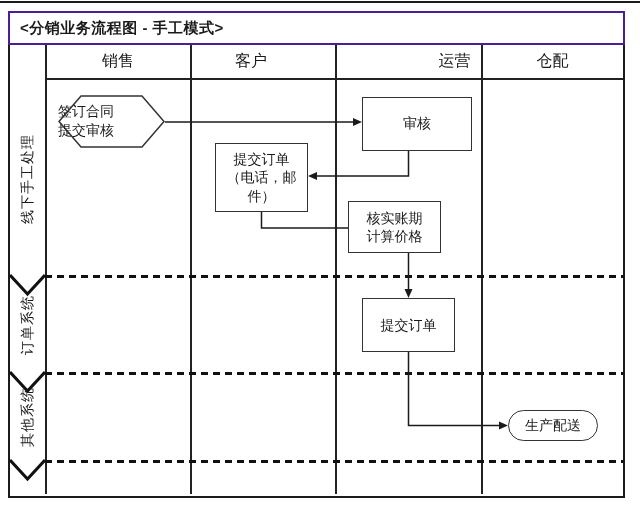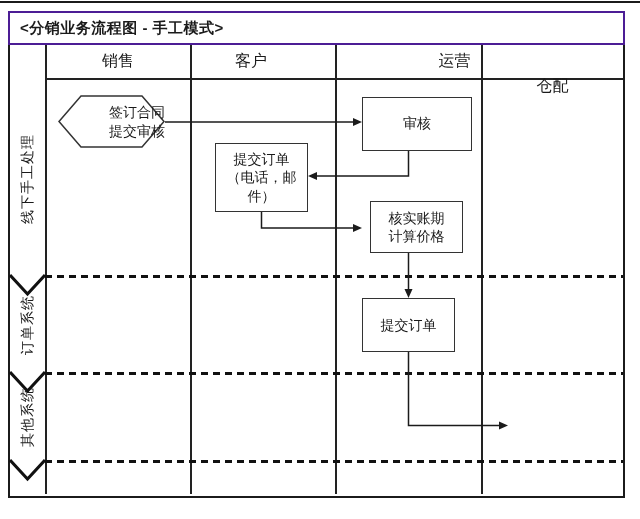--- a/index.html
+++ b/index.html
@@ -37,22 +37,22 @@
     width:35px;height:24px;display:flex;align-items:center;justify-content:center;
     font-size:14px;white-space:nowrap;
   }
   .row-label span{transform:rotate(-90deg);display:block;letter-spacing:1px;}
   .node{
     box-sizing:border-box;border:1.5px solid #333;background:#fff;
     display:flex;align-items:center;justify-content:center;text-align:center;
     font-size:14px;line-height:1.3;white-space:pre-line;
   }
   .stadium{border-radius:16px;}
-  .hex-wrap{display:flex;align-items:center;justify-content:flex-end;
-    text-align:center;font-size:14px;line-height:1.3;white-space:pre-line;}
+  .hex-wrap{display:flex;align-items:center;justify-content:flex-start;
+    text-align:center;font-size:14px;line-height:1.3;white-space:pre-line;font-family:Liberation Mono, monospace;}
   .hex-svg{position:absolute;left:0;top:0;}
   .hex-text{position:relative;z-index:2;}
   svg{display:block;}
 </style>
 </head>
 <body>
 
 <div class="abs top-rule"></div>
 
 <div class="abs title-bar">&lt;分销业务流程图 - 手工模式&gt;</div>
@@ -62,21 +62,21 @@
   <div class="abs vline" style="left:35px;"></div>
   <div class="abs vline" style="left:180px;"></div>
   <div class="abs vline" style="left:325px;"></div>
   <div class="abs vline" style="left:471px;"></div>
 
   <div class="abs hline" style="left:35px;top:33px;width:578px;"></div>
 
   <div class="abs lane-header" style="left:36px;width:144px;">销售</div>
   <div class="abs lane-header" style="left:181px;width:120px;">客户</div>
   <div class="abs lane-header" style="left:326px;width:157px;padding-left:40px;">运营</div>
-  <div class="abs lane-header" style="left:472px;width:141px;margin-top:25px;">仓配</div>
+  <div class="abs lane-header" style="left:472px;width:141px;">仓配</div>
 
   <div class="abs dash" style="left:35px;top:230px;width:578px;"></div>
   <div class="abs dash" style="left:35px;top:327px;width:578px;"></div>
   <div class="abs dash" style="left:35px;top:415px;width:578px;"></div>
 
   <svg class="abs" style="left:-1px;top:227px;" width="37" height="26">
     <polyline points="1,3 18.5,22 36,3" fill="none" stroke="#111" stroke-width="3"></polyline>
   </svg>
   <svg class="abs" style="left:-1px;top:324px;" width="37" height="26">
     <polyline points="1,3 18.5,22 36,3" fill="none" stroke="#111" stroke-width="3"></polyline>
@@ -124,23 +124,26 @@
   <div class="abs node" style="left:352px;top:52px;width:110px;height:54px;font-family:Liberation Serif, serif;">
     <div>审核</div>
   </div>
 
   <div class="abs node" style="left:205px;top:98px;width:93px;height:69px;">
     <div>提交订单
 （电话，邮
 件）</div>
   </div>
 
-  <div class="abs node" style="left:360px;top:156px;width:93px;height:52px;">
+  <div class="abs node" style="left:338px;top:156px;width:93px;height:52px;">
     <div>核实账期
 计算价格</div>
   </div>
 
   <div class="abs node" style="left:352px;top:253px;width:93px;height:54px;">
     <div>提交订单</div>
   </div>
 
+  <div class="abs node stadium" style="left:498px;top:365px;width:90px;height:31px;">
+    <div>生产配送</div>
+  </div>
 
 </div>
 
 </body></html>

